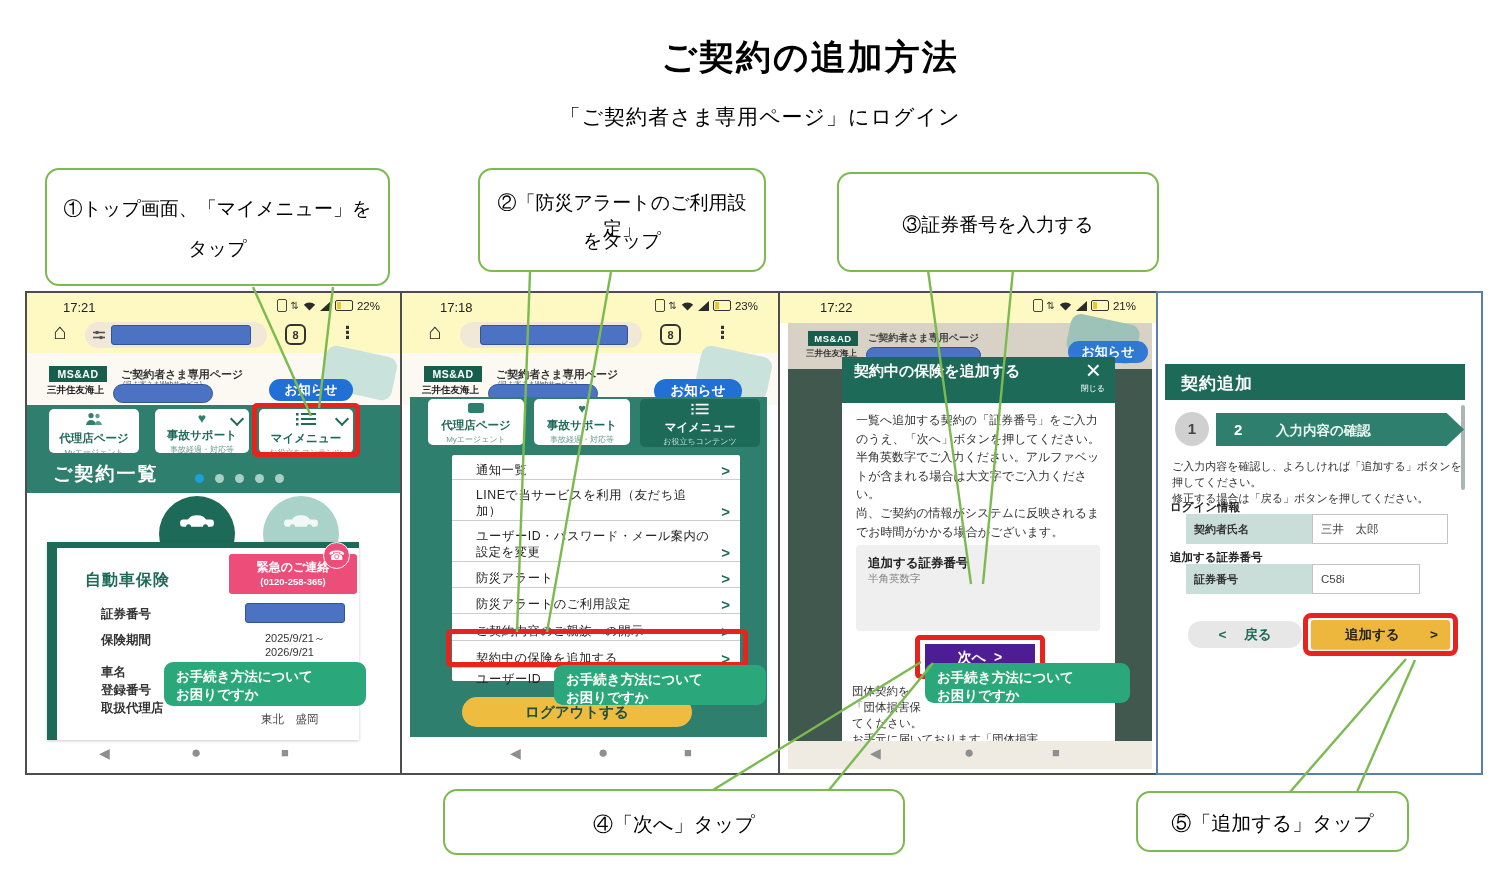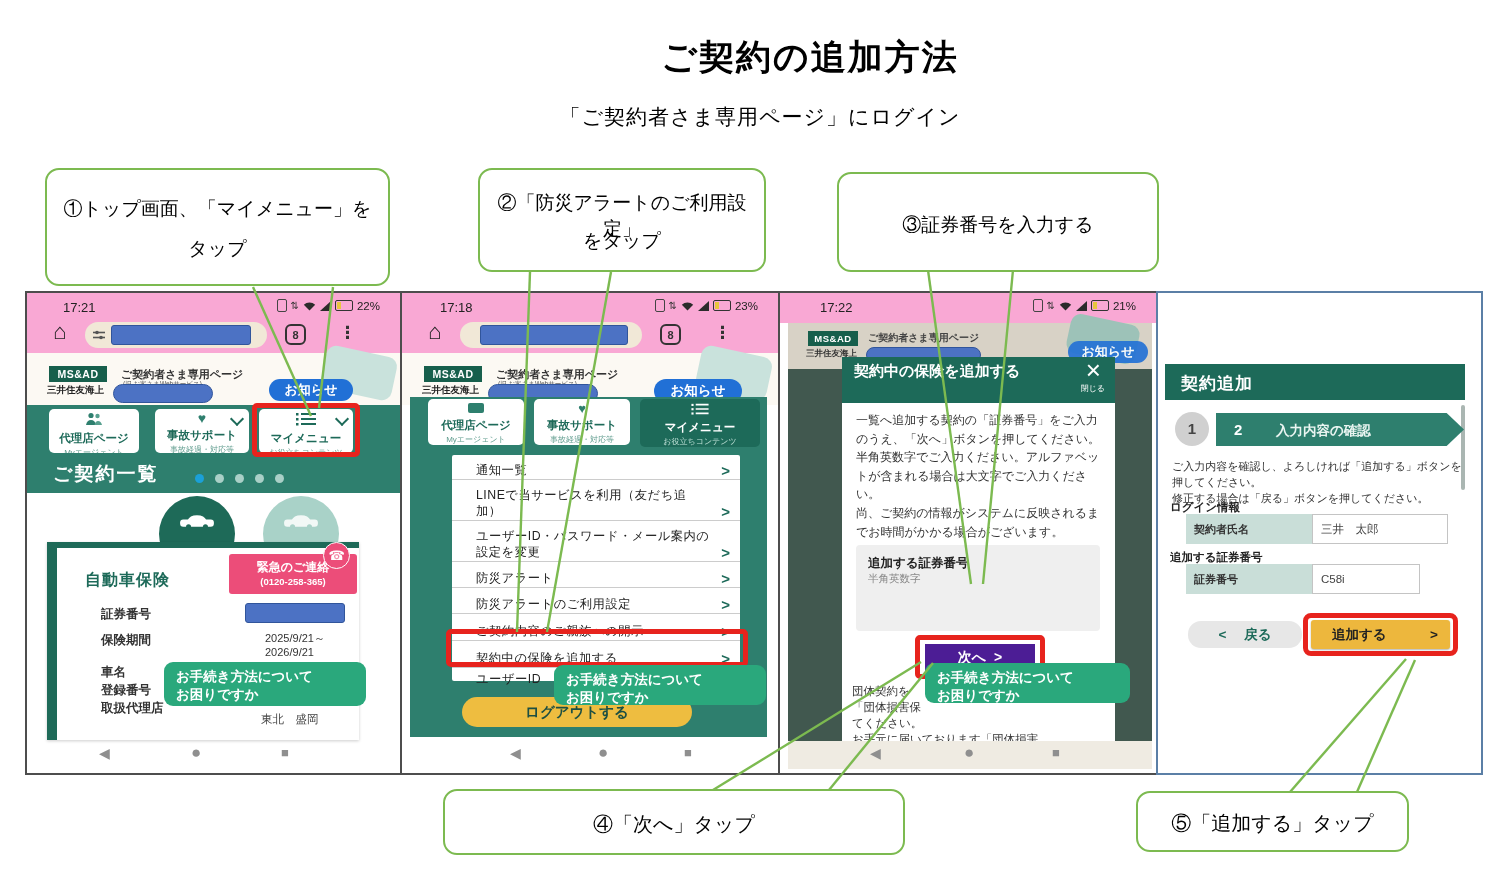--- a/index.html
+++ b/index.html
@@ -10,21 +10,21 @@
   .b{font-weight:bold}
   .doc-title{left:0;right:0;top:34px;margin-left:120px;font-size:35px;letter-spacing:2px;text-align:center;color:#000}
   .doc-sub{left:0;right:0;top:103px;margin-left:20px;font-size:21px;letter-spacing:1px;text-align:center;color:#000}
   
   .bubble{background:#fff;border:2.5px solid #7cba50;border-radius:14px;z-index:60;color:#000}
   .bubble .ln{position:absolute;left:0;right:0;text-align:center}
   
   .cell{position:absolute;top:291px;height:484px;background:#fff;border:2px solid #4d4d4d;z-index:5;box-sizing:border-box;overflow:hidden}
   .cell4{border-color:#5b7fa6}
   
-  .cream{background:#f9a8d4}
+  .cream{background:#fef9c3}
   .time{position:absolute;font-size:13px;color:#222}
   .sticons{position:absolute;display:flex;align-items:center;gap:4px}
   .st-vib{width:8px;height:11px;border:1.5px solid #444;border-radius:2px;display:inline-block}
   .st-arr{font-size:10px;color:#333}
   .st-sig{width:0;height:0;border-left:11px solid transparent;border-bottom:10px solid #2b2b2b;display:inline-block}
   .st-bat{width:16px;height:9px;border:1.5px solid #333;border-radius:2px;position:relative;display:inline-block}
   .st-bat i{position:absolute;left:1px;top:1px;bottom:1px;width:4px;background:#e8c63e}
   .bat-txt{font-size:11.5px;color:#222}
   .home-g{font-size:22px;color:#222;line-height:1}
   .urlpill{background:#f1e8d7;border-radius:14px}
@@ -386,21 +386,21 @@
     <span class="abs tbl-val" style="left:154px;top:221px;width:136px;height:30px">三井　太郎</span>
     <span class="abs b" style="left:12px;top:257px;font-size:11.5px;color:#222">追加する証券番号</span>
     <span class="abs tbl-label" style="left:28px;top:271px;width:126px;height:30px">証券番号</span>
     <span class="abs tbl-val" style="left:154px;top:271px;width:108px;height:30px">C58i</span>
     <div class="abs graypill" style="left:30px;top:328px;width:114px;height:27px">
       <span>&lt;</span>
         <span>戻る</span>
     </div>
     <div class="abs redbox" style="left:145px;top:320px;width:155px;height:43px;border-radius:8px"></div>
     <div class="abs yellowbtn" style="left:153px;top:327px;width:139px;height:29px">
-      <span style="margin-left:9px">追加する</span>
+      <span style="margin-left:22px">追加する</span>
         <span>&gt;</span>
     </div>
   </div>
 
   <svg class="abs" style="left:0;top:0;width:1500px;height:870px;pointer-events:none;z-index:50">
     <g stroke="#7cba50" stroke-width="2.4" fill="none">
       <line x1="253" y1="287" x2="311" y2="416"></line>
         <line x1="333" y1="287" x2="319" y2="408"></line>
       <line x1="530" y1="272" x2="517" y2="632"></line>
         <line x1="611" y1="272" x2="547" y2="632"></line>

